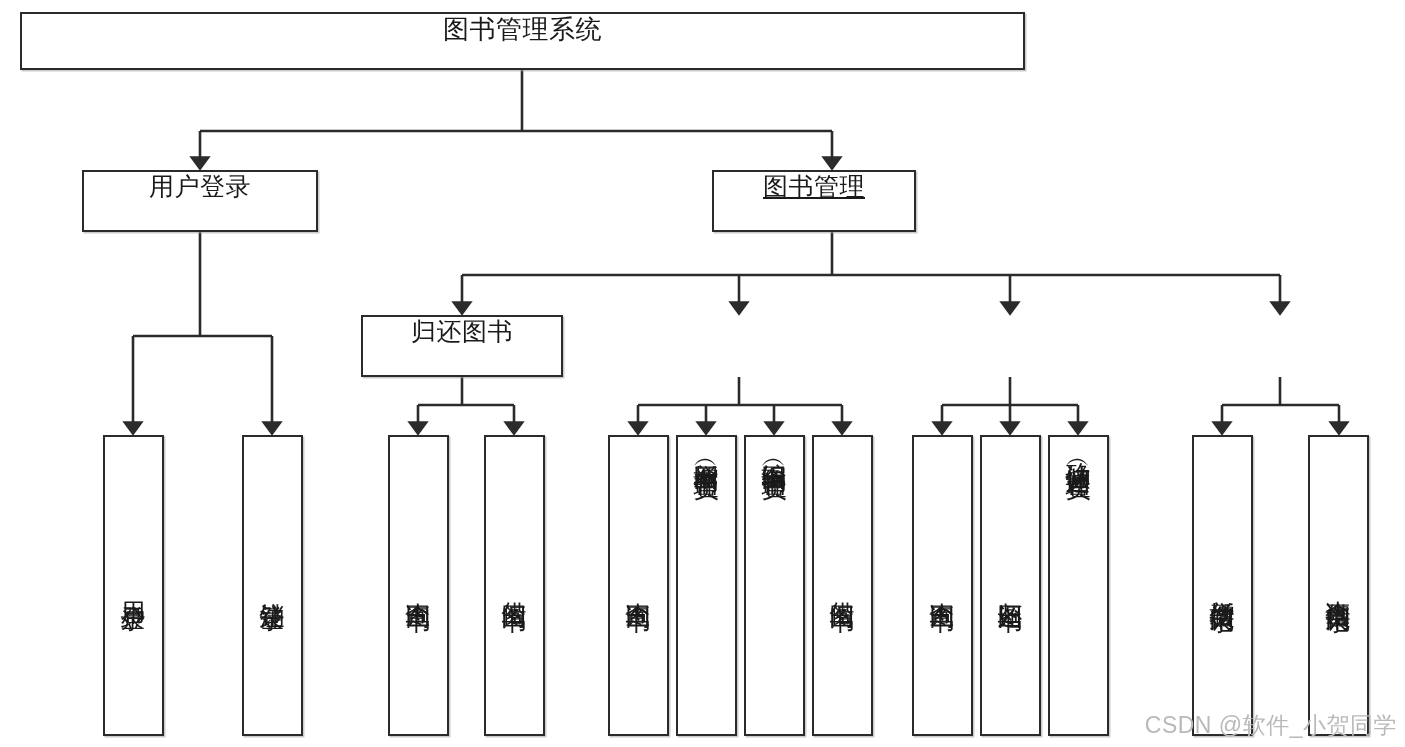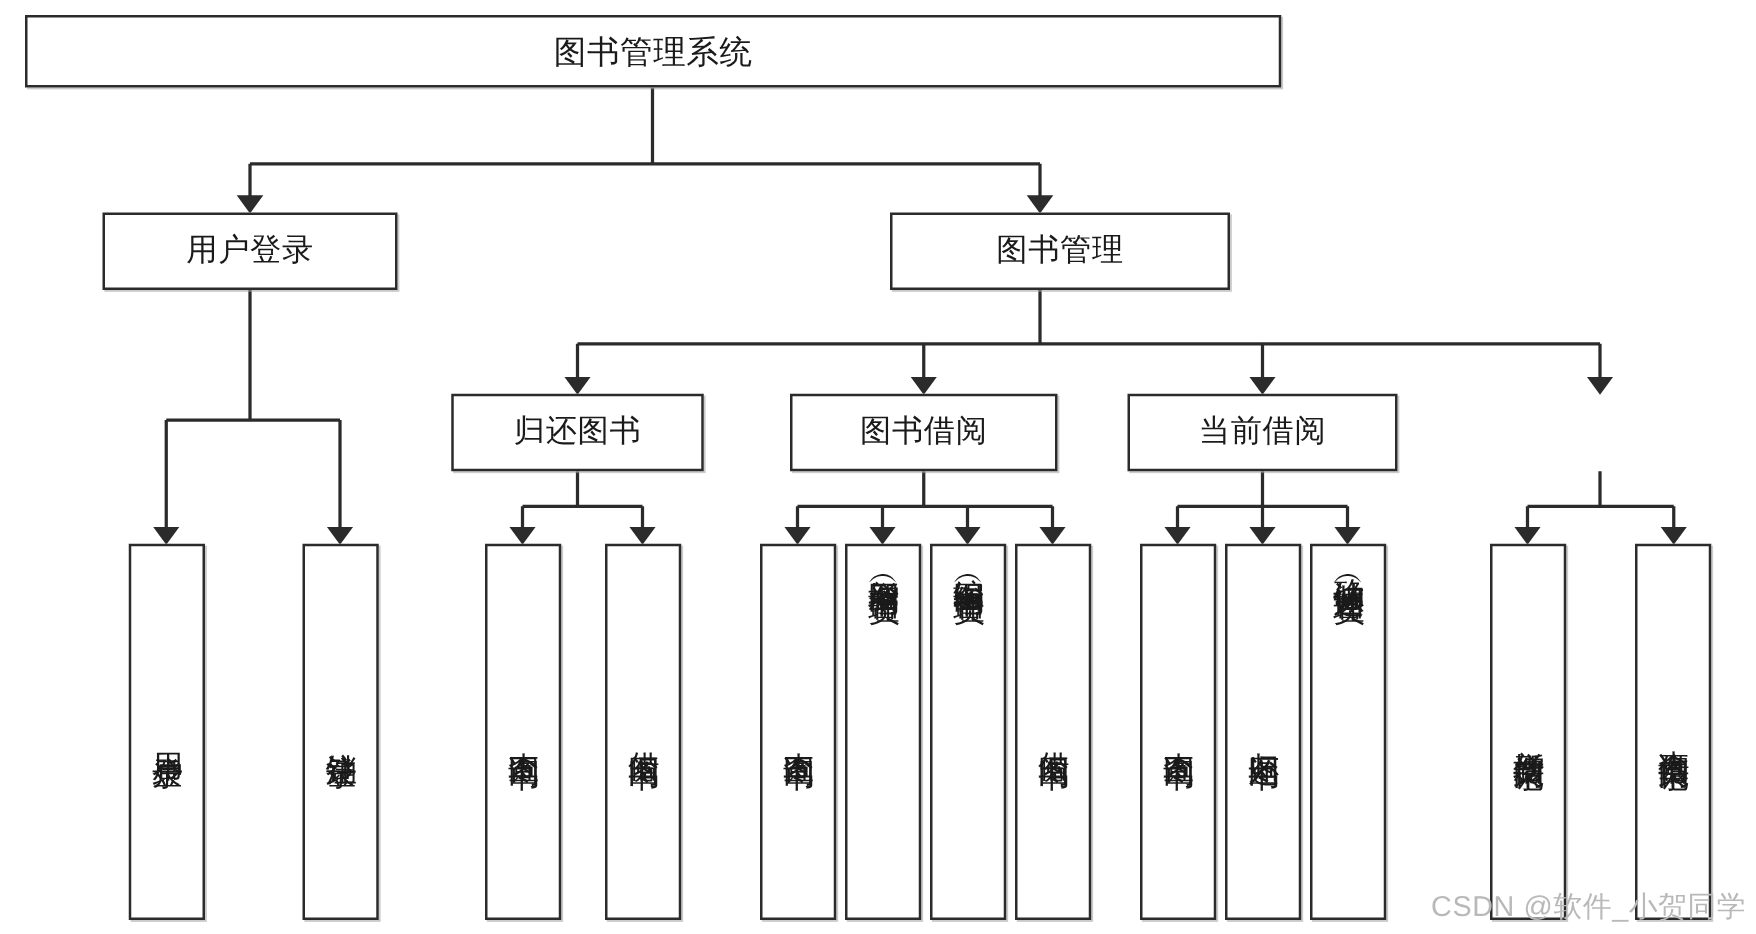--- a/index.html
+++ b/index.html
@@ -26,21 +26,21 @@
     height: 747px;
     pointer-events: none;
   }
   .node {
     position: absolute;
     box-sizing: border-box;
     background: #ffffff;
     border: 2.5px solid #2b2b2b;
     box-shadow: 1.5px 1.5px 0 rgba(160,160,160,0.55);
     display: flex;
-    align-items: center;
+    align-items: flex-start;
     justify-content: center;
     color: #1a1a1a;
     z-index: 2;
   }
   .node .label {
     display: block;
     text-align: center;
     line-height: 1.18;
     white-space: pre;
   }
@@ -140,33 +140,27 @@
     </g>
   </svg>
 
   <div class="node horiz root" style="left:20px; top:12px; width:1005px; height:58px;">
     <span class="label">图书管理系统</span>
   </div>
 
   <div class="node horiz" style="left:82px; top:170px; width:236px; height:62px;">
     <span class="label">用户登录</span>
   </div>
-  <div class="node horiz" style="left:712px; top:170px; width:272px; height:62px;">
+  <div class="node horiz" style="left:712px; top:170px; width:204px; height:62px;text-decoration:underline;">
     <span class="label">图书管理</span>
   </div>
 
   <div class="node horiz" style="left:361px; top:315px; width:202px; height:62px;">
     <span class="label">归还图书</span>
   </div>
-  <div class="node horiz" style="left:632px; top:315px; width:214px; height:62px;">
-    <span class="label">图书借阅</span>
-  </div>
-  <div class="node horiz" style="left:902px; top:315px; width:216px; height:62px;">
-    <span class="label">当前借阅</span>
-  </div>
 
   <div class="node vert center" style="left:103px; top:435px; width:61px; height:301px;">
     <span class="label">用户登录</span>
   </div>
   <div class="node vert center" style="left:242px; top:435px; width:61px; height:301px;">
     <span class="label">注销登录</span>
   </div>
 
   <div class="node vert center" style="left:388px; top:435px; width:61px; height:301px;">
     <span class="label">查询图书</span>

